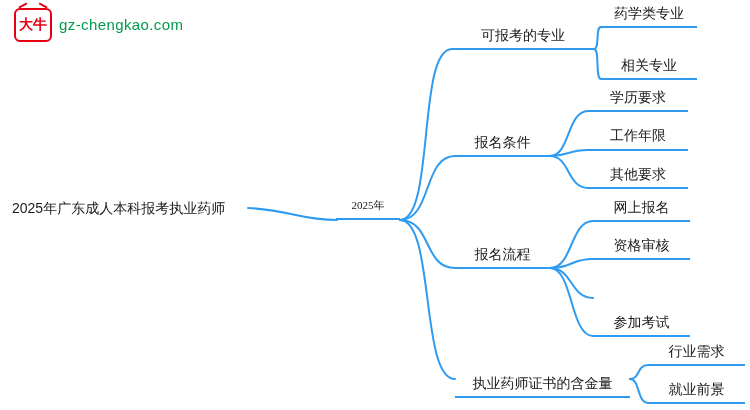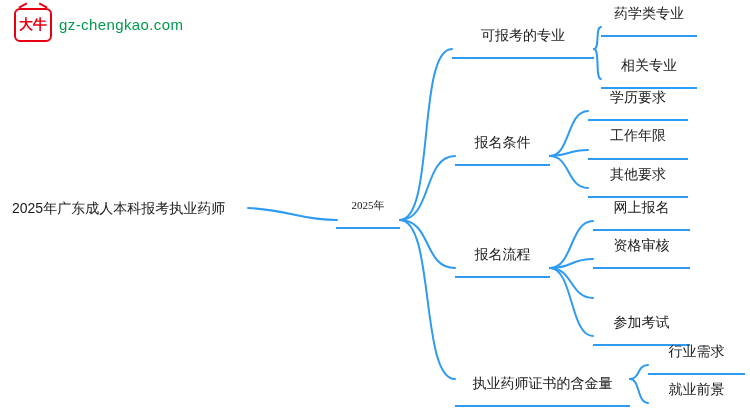--- a/index.html
+++ b/index.html
@@ -12,21 +12,21 @@
   }
   .connectors{position:absolute;left:0;top:0;width:750px;height:410px;}
   .connectors path{fill:none;stroke:#2e9bf0;stroke-width:2;stroke-linecap:round;}
   .node{
     position:absolute;
     box-sizing:border-box;
     font-size:14px;
     line-height:18px;
     color:#1a1a1a;
     text-align:center;
-    padding-bottom:13px;
+    padding-bottom:4px;
     border-bottom:2px solid #2e9bf0;
     white-space:nowrap;
   }
   .node.plain{border-bottom:none;padding-bottom:0;text-align:right;}
   .node.center{font-size:11px;font-family:Liberation Serif, serif;}
   .logo{
     position:absolute;left:14px;top:8px;
     display:flex;align-items:center;gap:7px;
   }
   .logo-icon{

